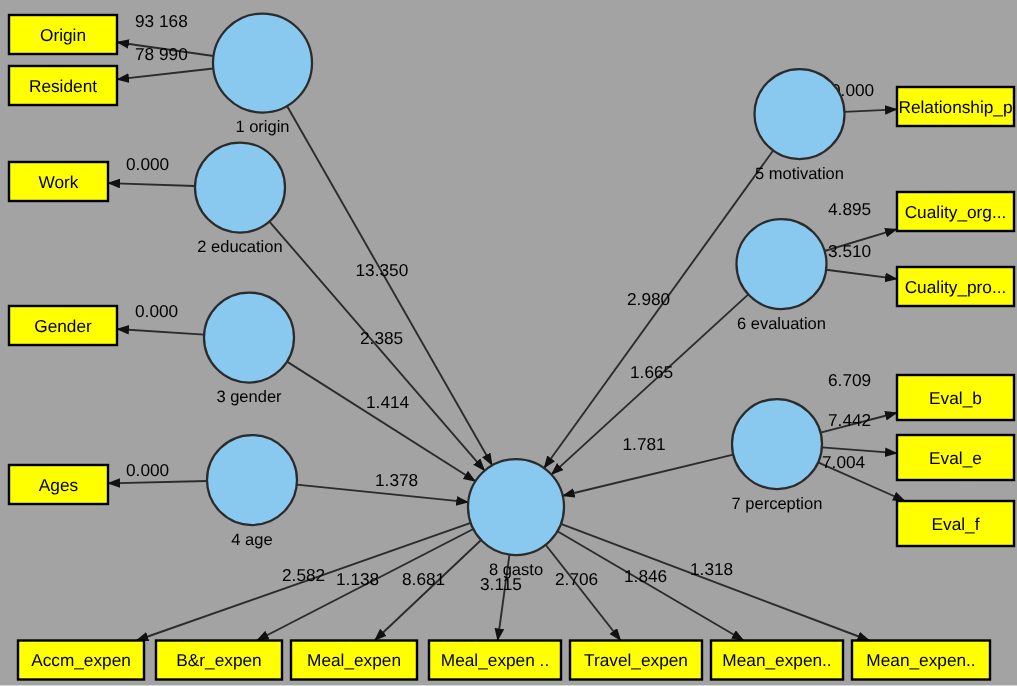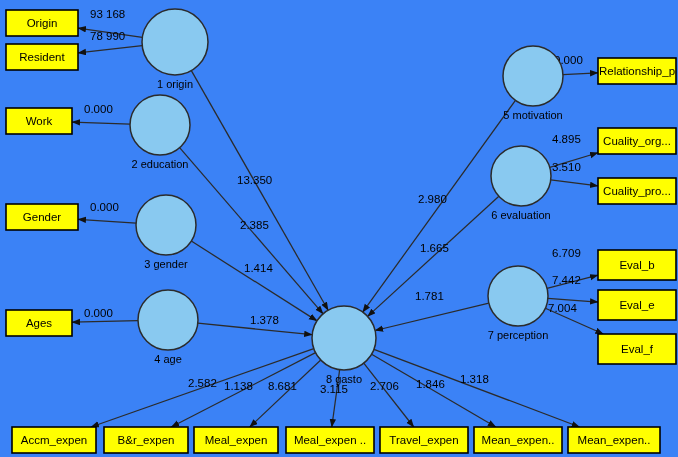--- a/index.html
+++ b/index.html
@@ -4,21 +4,21 @@
 <style>
   html, body {
     margin: 0;
     padding: 0;
     background: #ffffff;
   }
   #canvas {
     position: relative;
     width: 678px;
     height: 457px;
-    background: #3b82f6;
+    background: #a3a3a3;
     font-family: "Liberation Sans", sans-serif;
     overflow: hidden;
   }
   #diagram-svg {
     position: absolute;
     left: 0;
     top: 0;
     width: 678px;
     height: 457px;
   }

